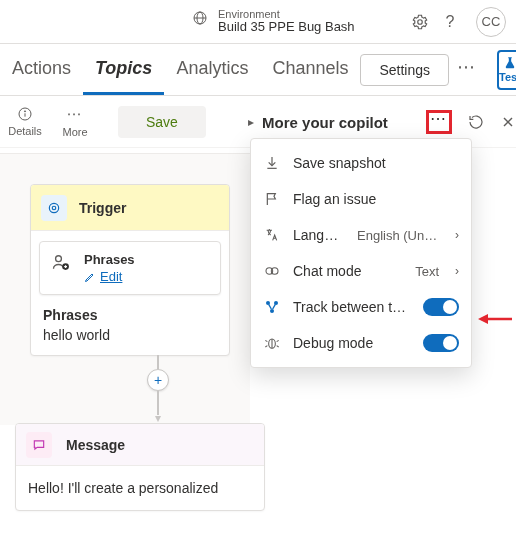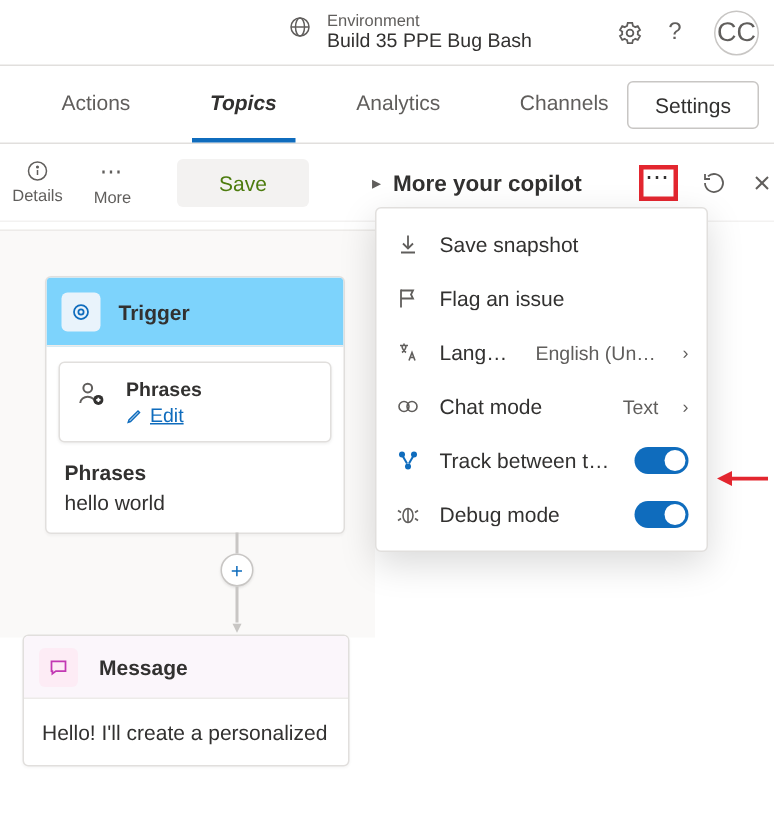--- a/index.html
+++ b/index.html
@@ -25,36 +25,35 @@
   }
   .env-block { display: flex; gap: 8px; margin-left: 190px; }
   .env-text { display: flex; flex-direction: column; line-height: 1.15; }
   .env-label { font-size: 11px; color: #605e5c; }
   .env-name  { font-size: 13px; font-weight: 400; color: #323130; }
   .header-spacer { flex: 1; }
   .header-icn { width: 20px; height: 20px; display:flex; align-items:center; justify-content:center; color:#605e5c; cursor:pointer; }
   .avatar {
     width: 30px; height: 30px; border-radius: 50%;
     border: 1px solid #c8c6c4; display:flex; align-items:center; justify-content:center;
-    font-size: 18px; color:#605e5c; margin-left: 6px;
+    font-size: 13px; color:#605e5c; margin-left: 6px;
   }
 
   
   .cmdbar {
     display:flex; align-items:center;
     height: 52px; padding: 0 10px 0 0;
     border-bottom: 1px solid #e1dfdd;
     position: relative;
   }
   .tabs { display:flex; align-items:center; height:100%; margin-left: 0; }
   .tab {
     padding: 0 12px; height:100%; display:flex; align-items:center;
-    color:#605e5c; cursor:pointer; font-size:14px;
+    color:#605e5c; cursor:pointer; font-size:18px;
     border-bottom: 3px solid transparent;
-    margin-left: 29px;
   }
   .tab.active { color:#323130; font-weight:600; border-bottom-color:#0f6cbd;font-style:italic; }
   .cmdbar .spacer { flex:1; }
   .settings-btn {
     border:1px solid #c8c6c4; background:#fff; border-radius:4px;
     height:32px; padding:0 18px; font-size:14px; color:#323130; cursor:pointer;
   }
   .cmdbar .more { margin: 0 8px; cursor:pointer; color:#605e5c; font-size:18px; letter-spacing:2px; position:relative; top:-3px;}
   .divider { width:1px; height:24px; background:#e1dfdd; margin:0 6px; }
   .test-btn {
@@ -92,21 +91,21 @@
   
   .stage { position:relative; height:calc(545px - 44px - 52px - 52px); background:#fff; }
   .canvas-pad { position:absolute; left:0; top:5px; width:250px; }
   
   .panel {
     background:#faf9f8; border-top:1px solid #edebe9;
     padding:30px 18px 0 30px;
   }
 
   .trigger-card { background:#fff; border:1px solid #e1dfdd; border-radius:4px; width:200px; box-shadow:0 1px 2px rgba(0,0,0,.04); overflow:hidden;}
-  .trig-head { display:flex; align-items:center; gap:12px; height:46px; background:#7dd3fc; border-bottom:1px solid #edebe9; padding:0 10px;}
+  .trig-head { display:flex; align-items:center; gap:12px; height:46px; background:#fef9c3; border-bottom:1px solid #edebe9; padding:0 10px;}
   .trig-icn {
     width:26px; height:26px; border-radius:4px; background:#e9f3fb;
     display:flex; align-items:center; justify-content:center; color:#0f6cbd;
   }
   .trig-title { font-weight:600; font-size:14px;}
   .phrases-card {
     margin:10px 8px; background:#fff; border:1px solid #e1dfdd; border-radius:4px;
     box-shadow:0 1px 2px rgba(0,0,0,.06); padding:10px; display:flex; gap:12px; align-items:flex-start;
   }
   .phrases-icn { width:22px; display:flex; align-items:center; justify-content:center; color:#605e5c;}
@@ -117,21 +116,21 @@
 
   .connector { display:flex; flex-direction:column; align-items:center; margin:-1px 0 0 128px; position:relative; width:0;}
   .line { width:2px; background:#c8c6c4; }
   .plus-btn {
     width:22px; height:22px; border-radius:50%; background:#fff; border:1px solid #c8c6c4;
     display:flex; align-items:center; justify-content:center; color:#0f6cbd; font-size:14px; cursor:pointer;
     box-shadow:0 1px 2px rgba(0,0,0,.1);
   }
   .arrow-down { color:#c8c6c4; font-size:12px; margin-top:-4px;}
 
-  .msg-card { width:218px; margin-left:15px; background:#fff; border:1px solid #e1dfdd; border-radius:4px; box-shadow:0 1px 2px rgba(0,0,0,.04); overflow:hidden;}
+  .msg-card { width:250px; margin-left:15px; background:#fff; border:1px solid #e1dfdd; border-radius:4px; box-shadow:0 1px 2px rgba(0,0,0,.04); overflow:hidden;}
   .msg-head { display:flex; align-items:center; gap:14px; height:42px; background:#fbf6fb; padding:0 10px; border-bottom:1px solid #edebe9;}
   .msg-icn {
     width:26px; height:26px; border-radius:4px; background:#fdecf5;
     display:flex; align-items:center; justify-content:center; color:#c239b3;
   }
   .msg-title { font-weight:600; font-size:14px;}
   .msg-body { padding:14px 12px; font-size:14px; white-space:nowrap; overflow:hidden;}
 
   
   .menu {

